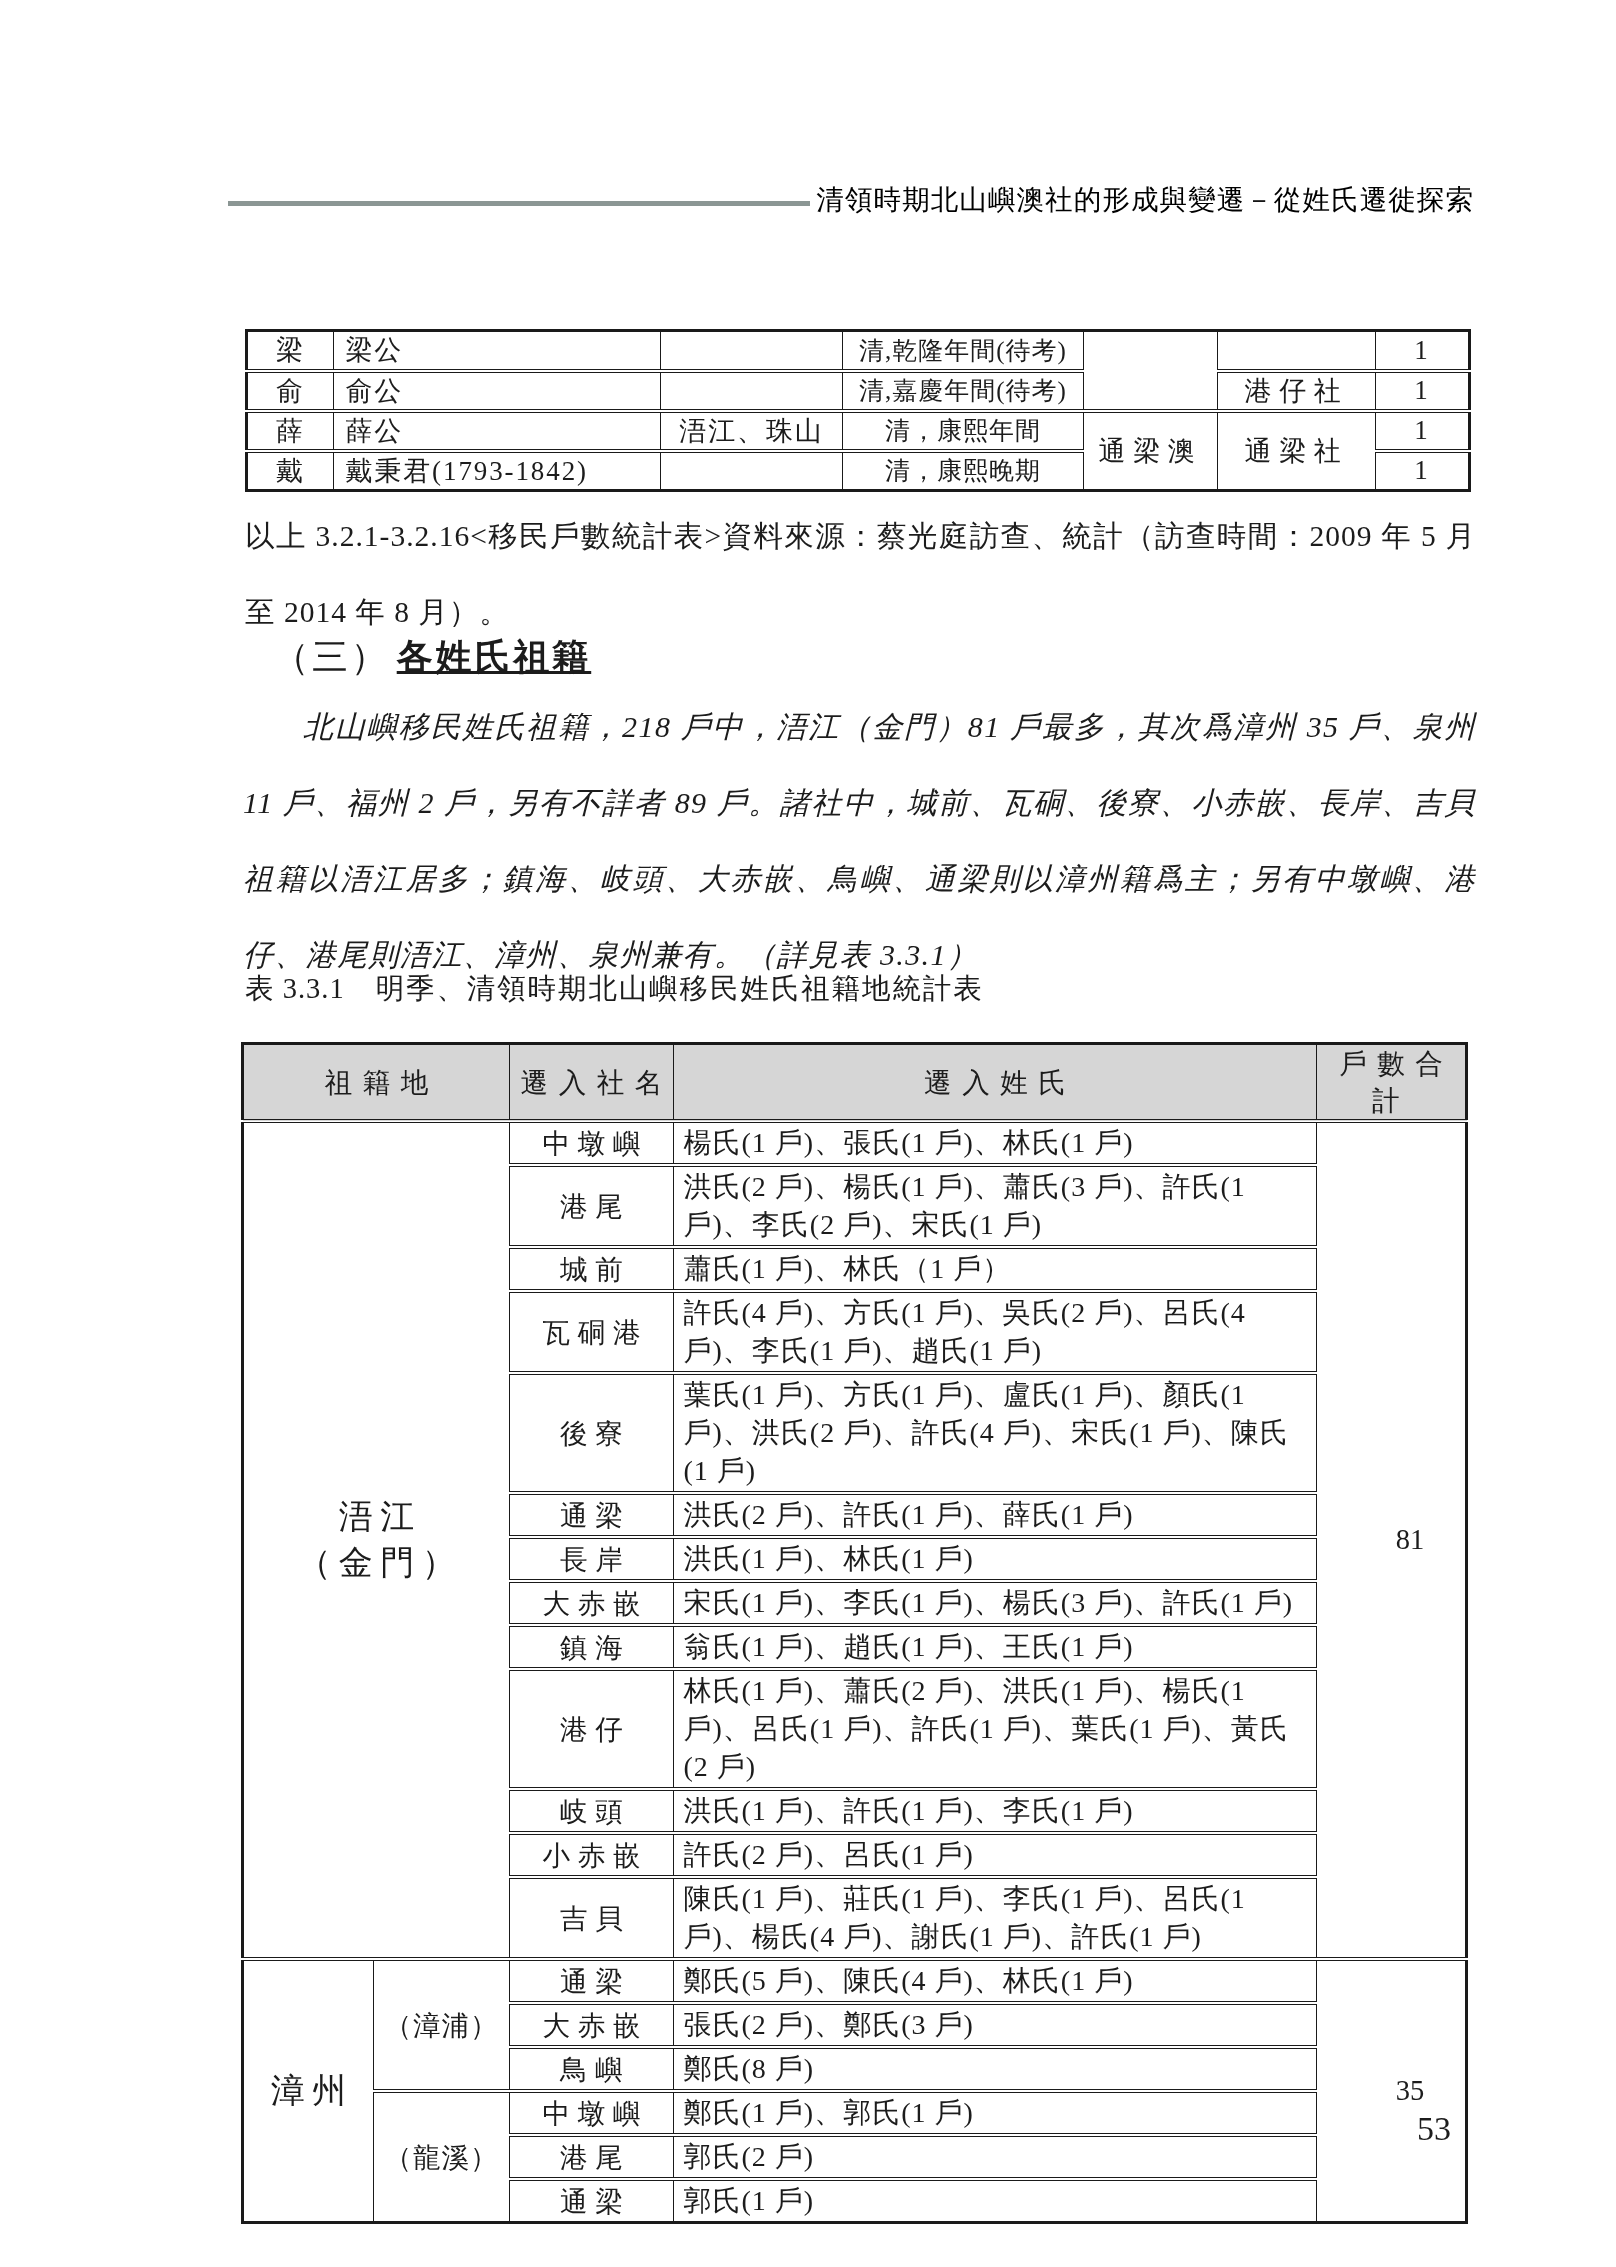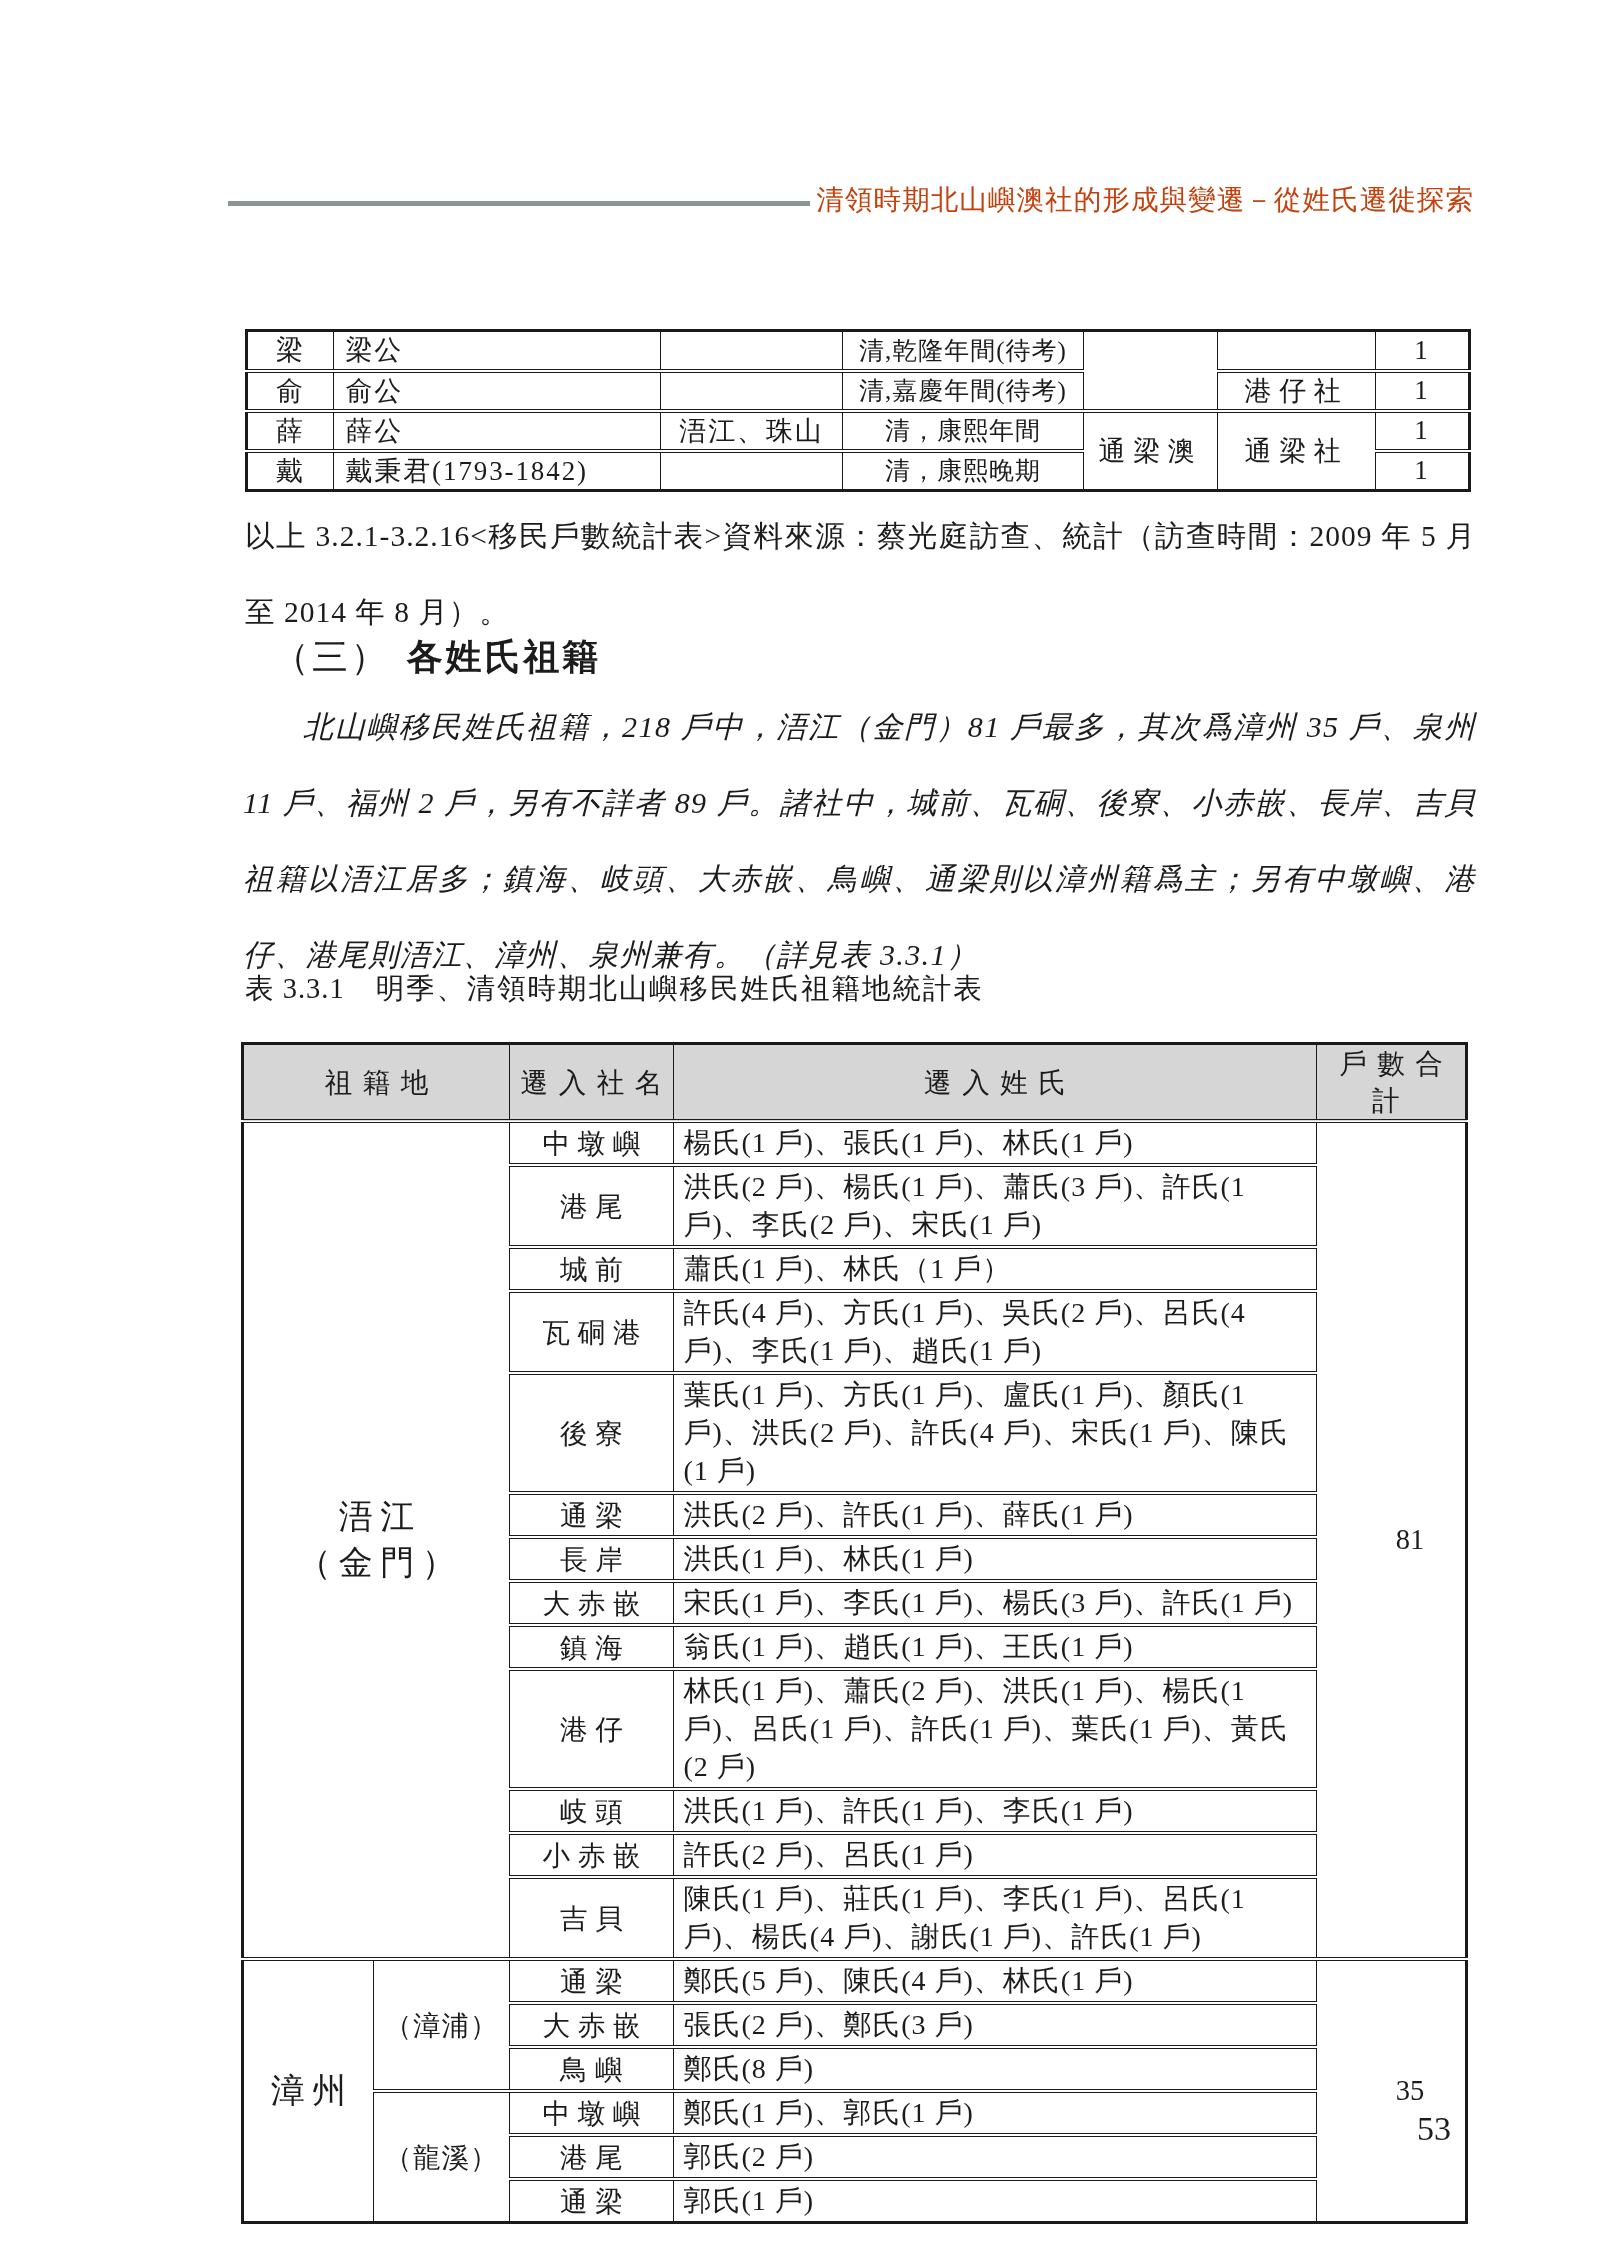--- a/index.html
+++ b/index.html
@@ -12,21 +12,21 @@
     overflow:hidden;
   }
   .abs { position:absolute; }
 
   
   .run-rule { left:228px; top:201px; width:582px; height:4.8px; background:#8b9694; }
   .run-title {
     left:666px; top:181px; width:808px;
     text-align:right;
     font-size:27.6px; letter-spacing:1px;
-    color:#c2410c;
+    color:#000000;
     font-family:Liberation Sans, sans-serif;
   }
 
   
   table { border-collapse:collapse; table-layout:fixed; }
   td { border:1.9px solid #1a1a1a; vertical-align:middle; font-size:27px; }
   tr + tr td { border-top:4.8px double #1a1a1a; }
 
   
   .t-top-wrap { left:245px; top:329px; }
@@ -40,21 +40,21 @@
   
   .source-note {
     left:245px; top:498px; width:1231px;
     font-size:29.5px; line-height:76px;
     text-align:justify; letter-spacing:1px;
   }
 
   
   .sec-heading { left:273px; top:633px; font-size:36px; letter-spacing:2.9px; }
   .sec-heading .num { font-weight:normal; }
-  .sec-heading .ttl { font-weight:bold; margin-left:17px; }
+  .sec-heading .ttl { font-weight:bold; margin-left:7px;text-decoration:underline; }
 
   
   .body-par {
     left:243px; top:689px; width:1233px;
     font-size:30px; line-height:76px;
     text-align:justify; text-indent:2em; letter-spacing:1.4px;font-style:italic;
   }
 
   
   .tbl-caption { left:245px; top:970px; font-size:28.5px; letter-spacing:1px; }

